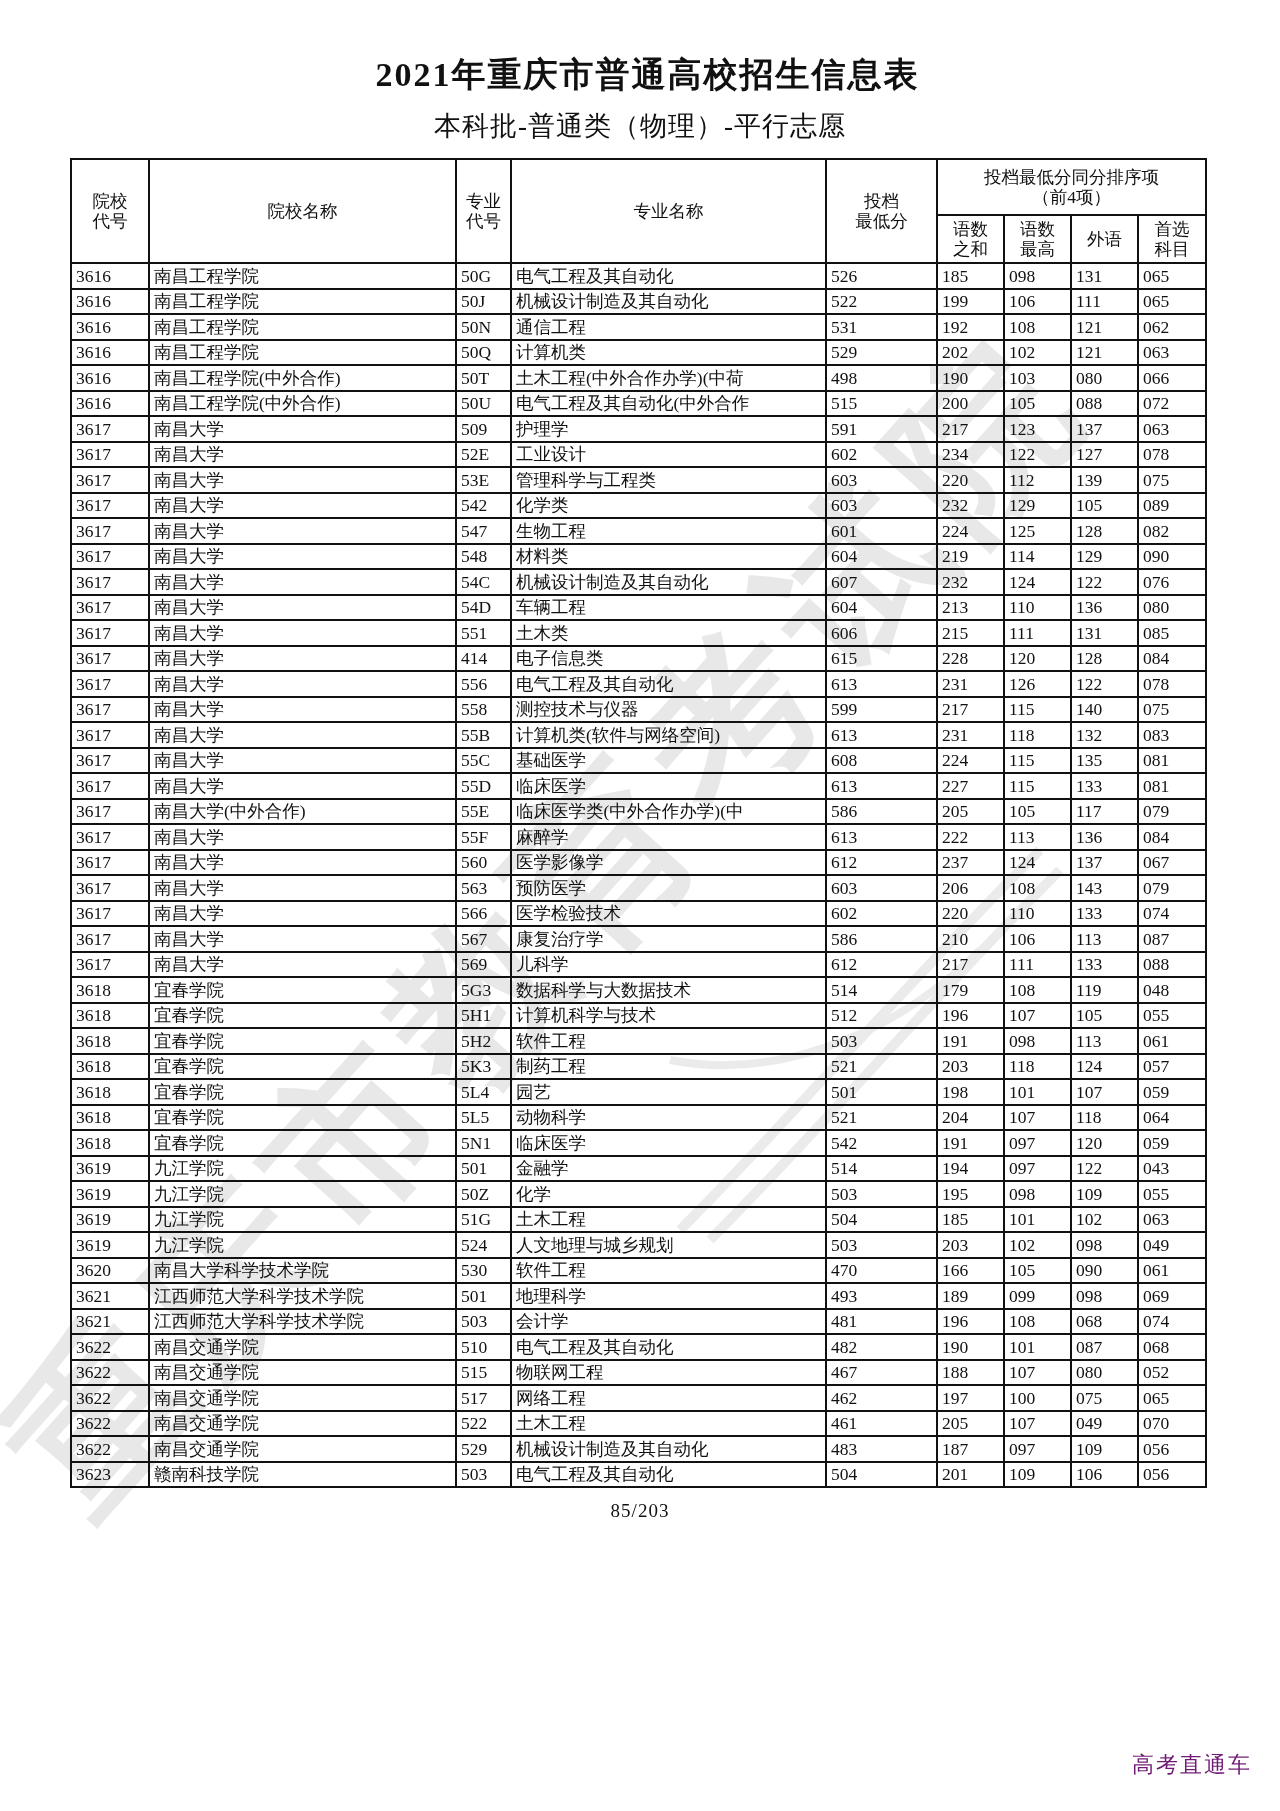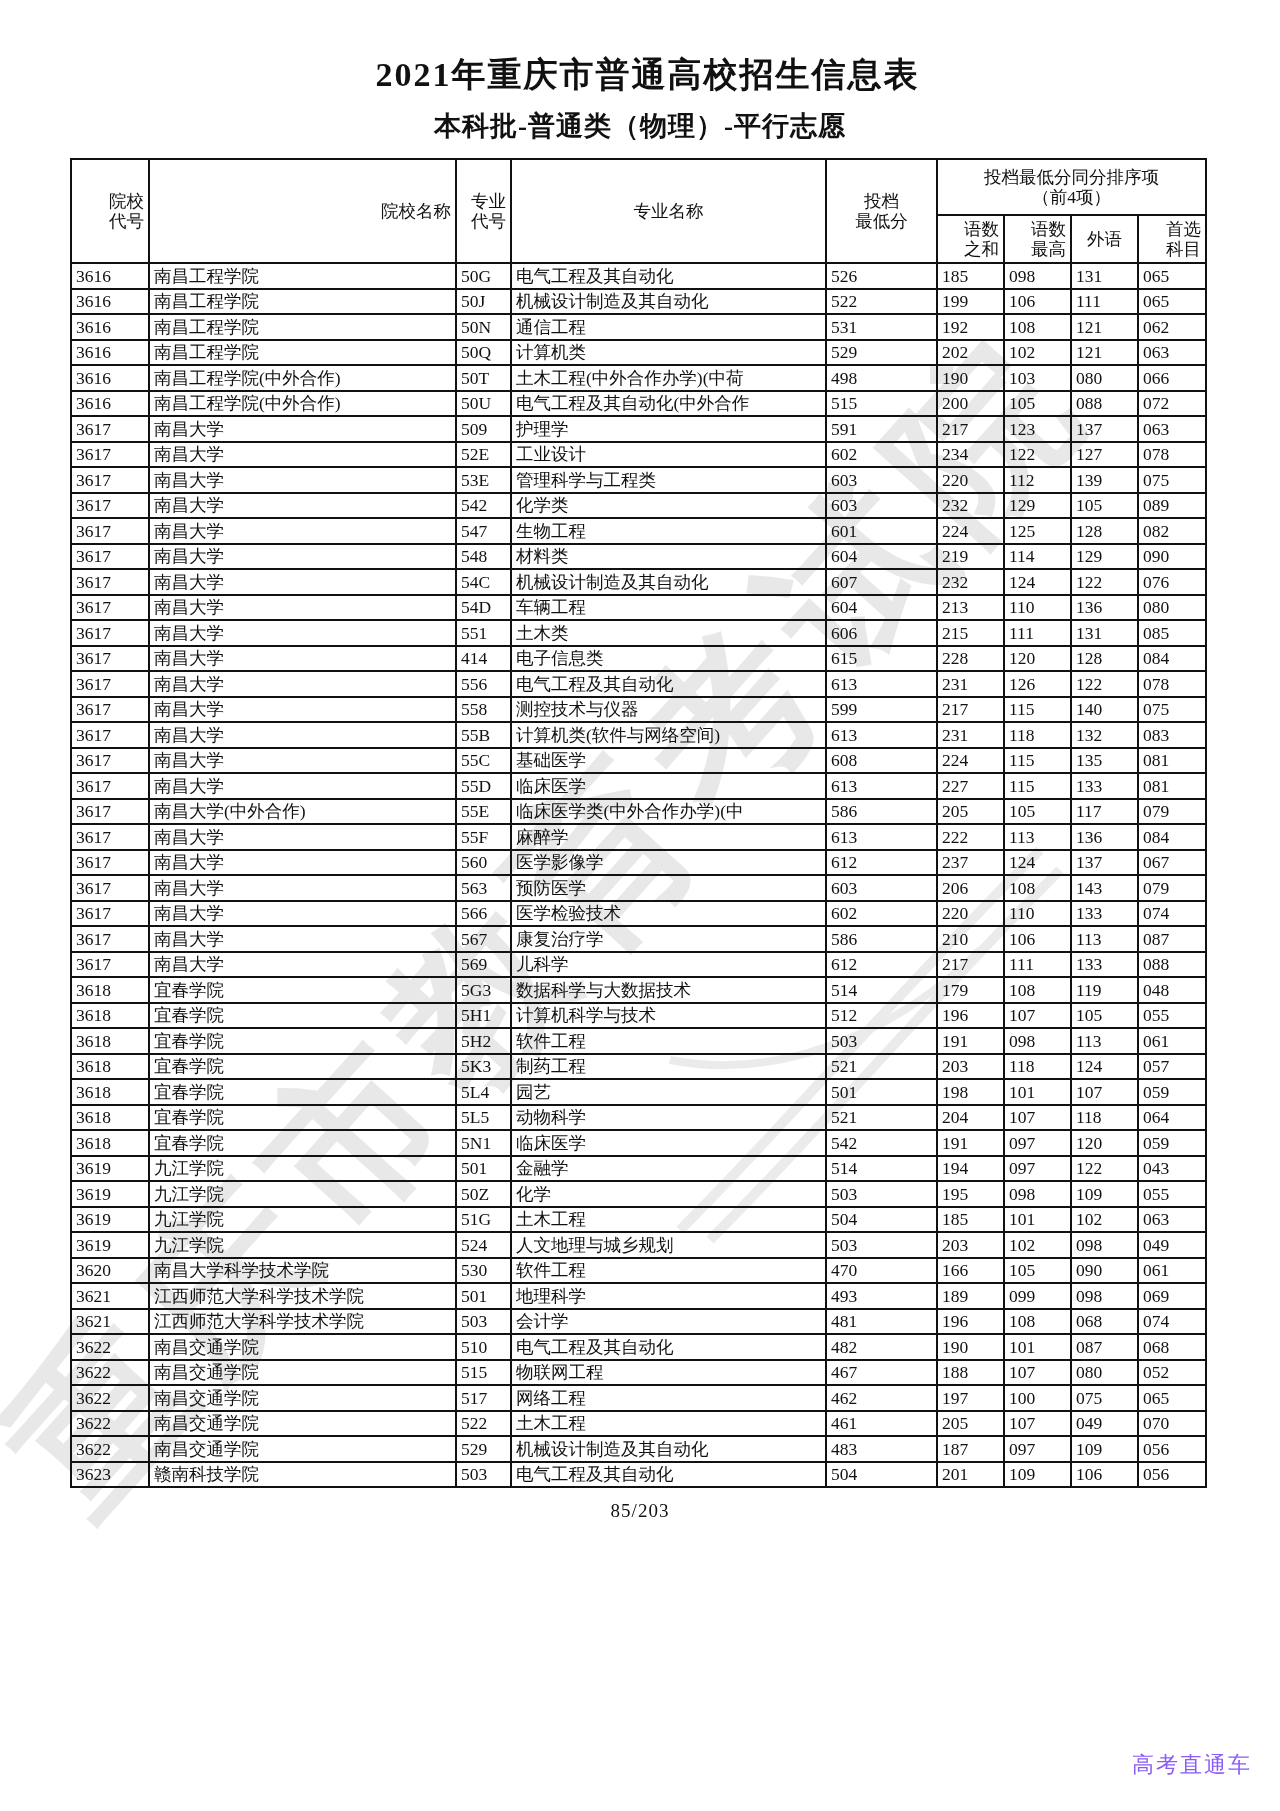--- a/index.html
+++ b/index.html
@@ -25,21 +25,21 @@
     letter-spacing: 2px;
     position: relative;
     z-index: 2;
     padding-left: 15px;
   }
   .doc-subtitle {
     margin: 0;
     padding-top: 10px;
     text-align: center;
     font-size: 27px;
-    font-weight: bold;
+    font-weight: normal;
     letter-spacing: 1px;
     position: relative;
     z-index: 2;
   }
   table.adm {
     position: relative;
     z-index: 2;
     margin: 14px 0 0 70px;
     width: 1135px;
     border-collapse: collapse;
@@ -50,21 +50,21 @@
     border: 2px solid #111;
     font-weight: normal;
     font-size: 17.5px;
     line-height: 1.15;
     overflow: hidden;
     background: transparent;
   }
   table.adm th {
     white-space: pre-line;
     vertical-align: middle;
-    text-align: right;
+    text-align: center;
     padding: 2px 4px;
   }
   table.adm th.center { text-align: center; }
   table.adm thead tr.group-row th.group {
     text-align: center;
     height: 50px;
   }
   table.adm thead tr.sub-row th { height: 42px; }
   table.adm td {
     height: 23.5px;
@@ -102,21 +102,21 @@
     z-index: 1;
     pointer-events: none;
     opacity: 0.16;
   }
   .corner-watermark {
     position: absolute;
     right: 28px;
     top: 1750px;
     z-index: 2;
     font-size: 22px;
-    color: #8b5cf6;
+    color: #701a75;
     letter-spacing: 2px;
     font-family: Liberation Mono, monospace;
   }
 </style>
 </head>
 <body>
 
 <div class="page">
 
   <div class="diag-watermark">重庆市教育考试院</div>

